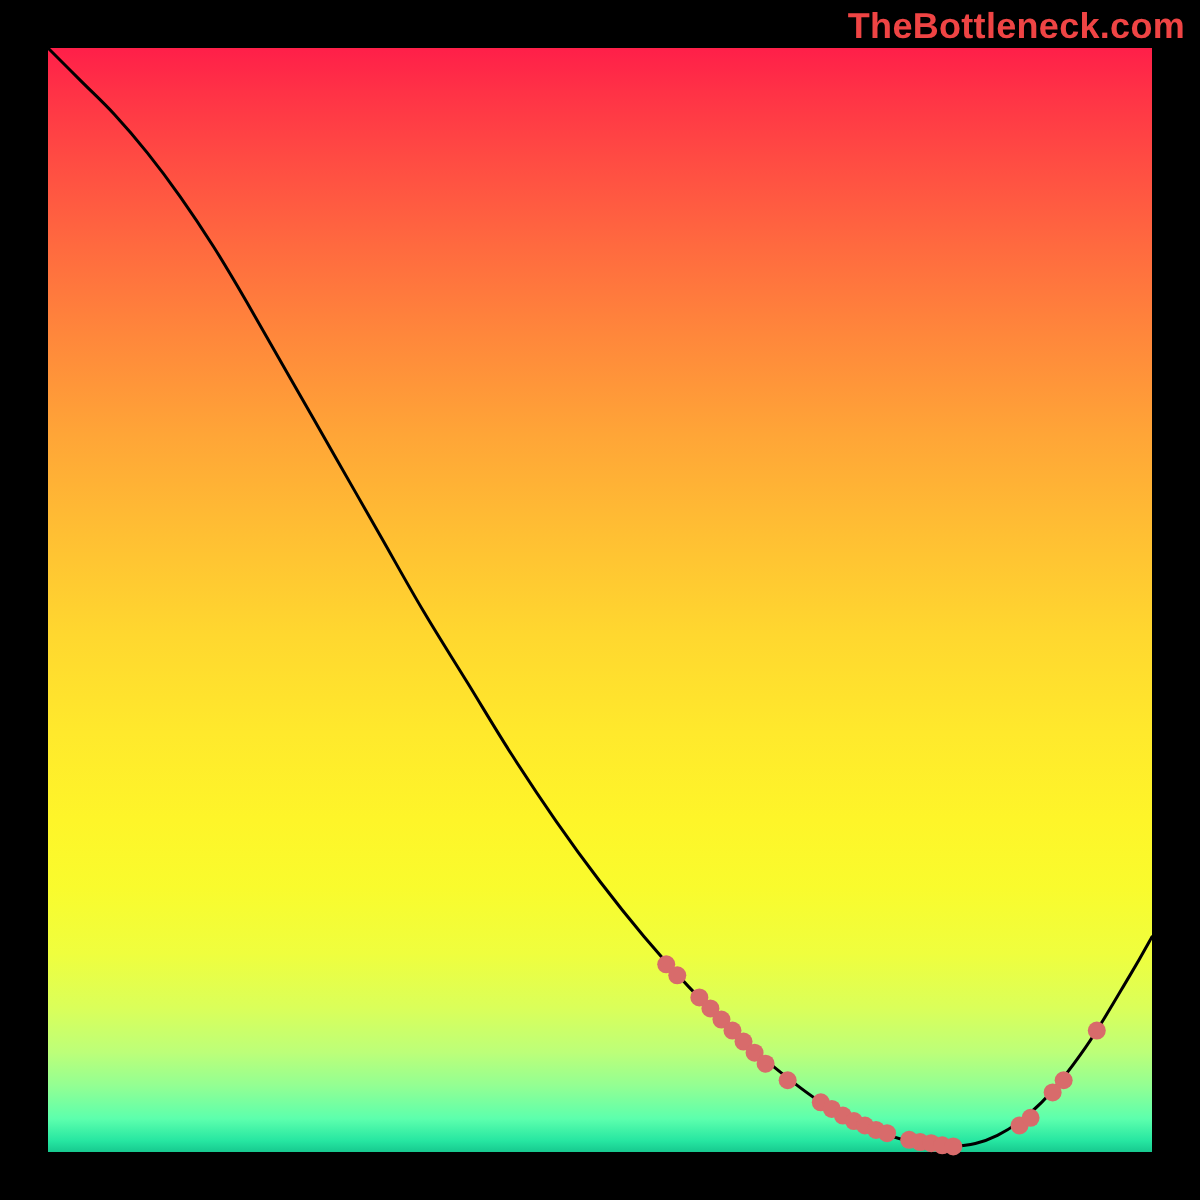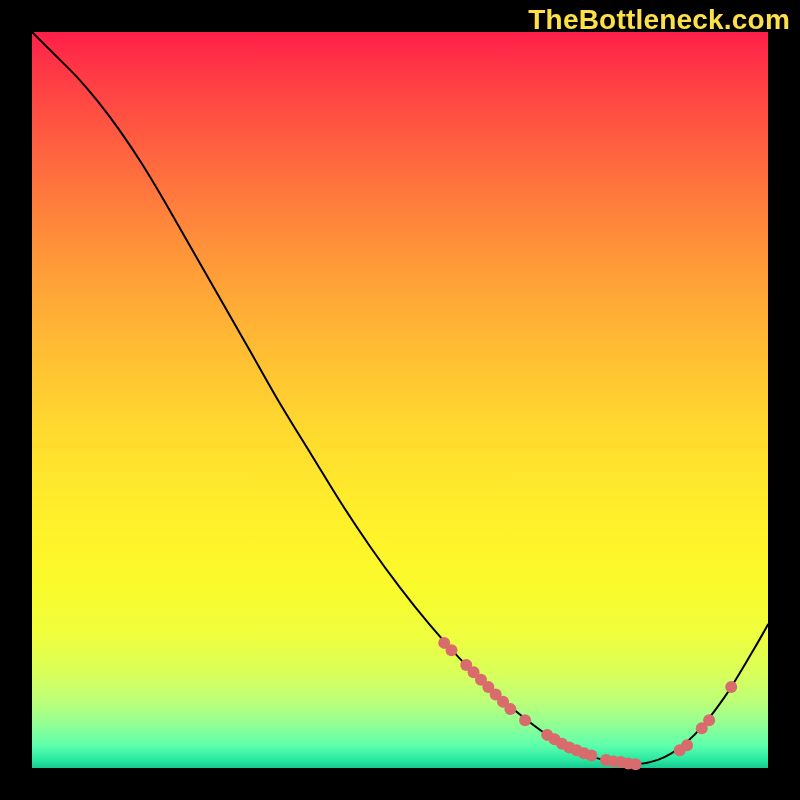--- a/index.html
+++ b/index.html
@@ -7,23 +7,23 @@
   .container {
     position: relative;
     width: 800px;
     height: 800px;
     background: #000;
   }
   .watermark {
     position: absolute;
     top: 4px;
     right: 10px;
-    color: #fde047;
+    color: #ef4444;
     font-family: Arial, Helvetica, sans-serif;
-    font-size: 28px;
+    font-size: 24px;
     font-weight: 600;
     letter-spacing: 0.2px;
   }
   .plot-area {
     position: absolute;
     left: 32px;
     top: 32px;
     width: 736px;
     height: 736px;
     background: linear-gradient(to bottom,

